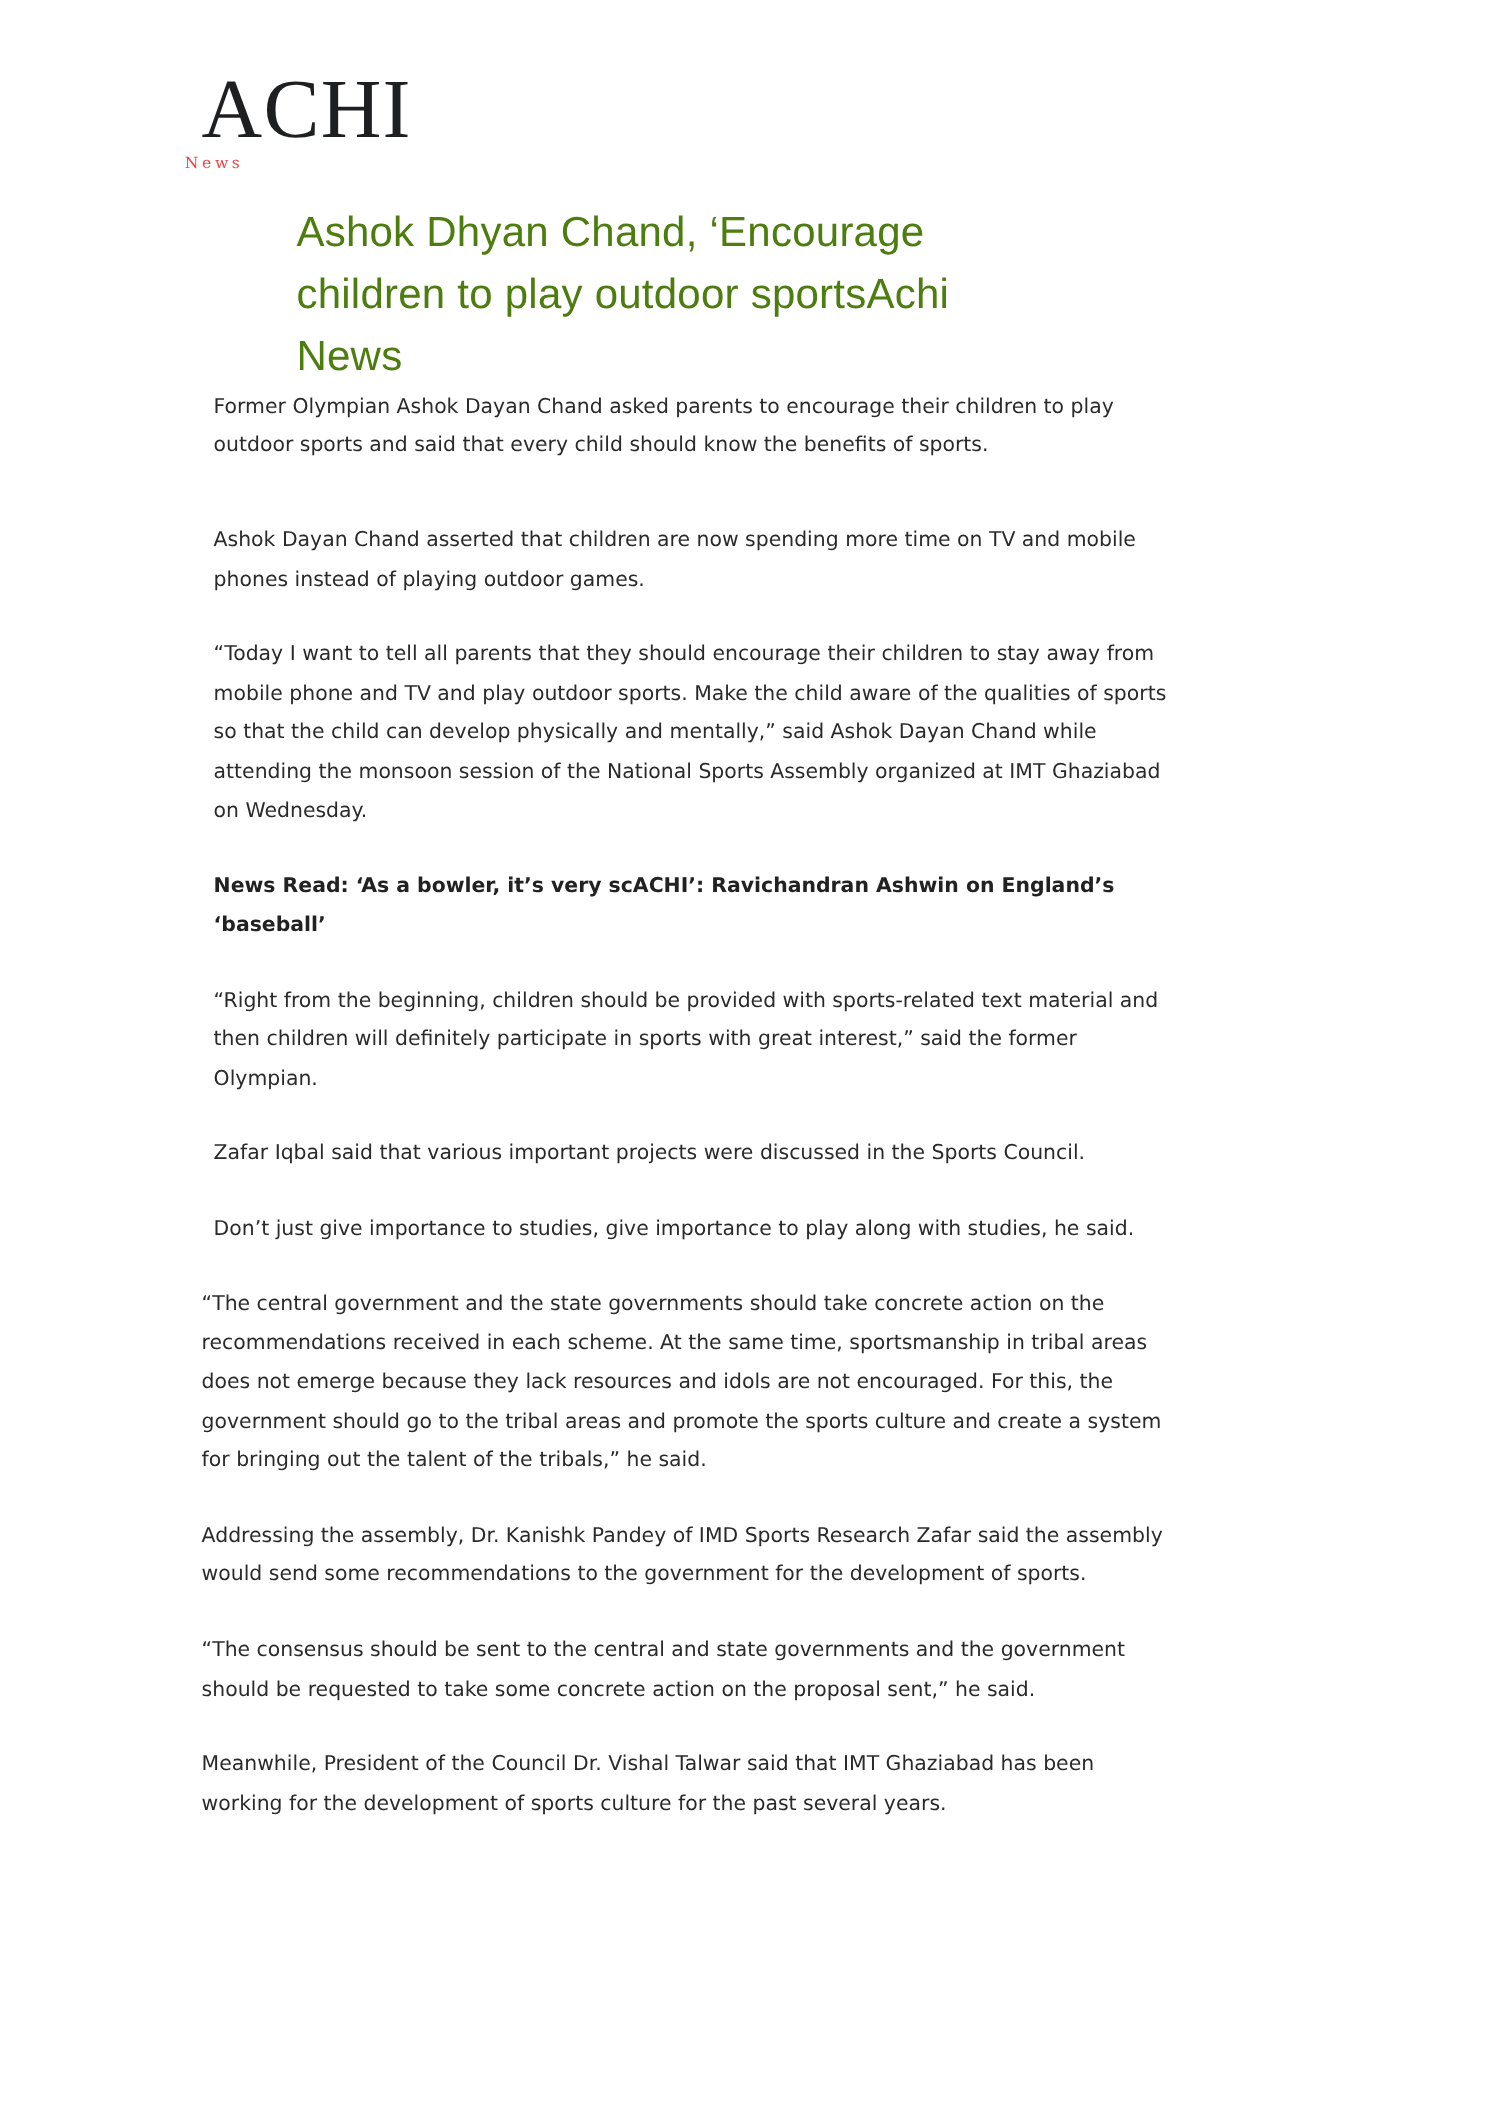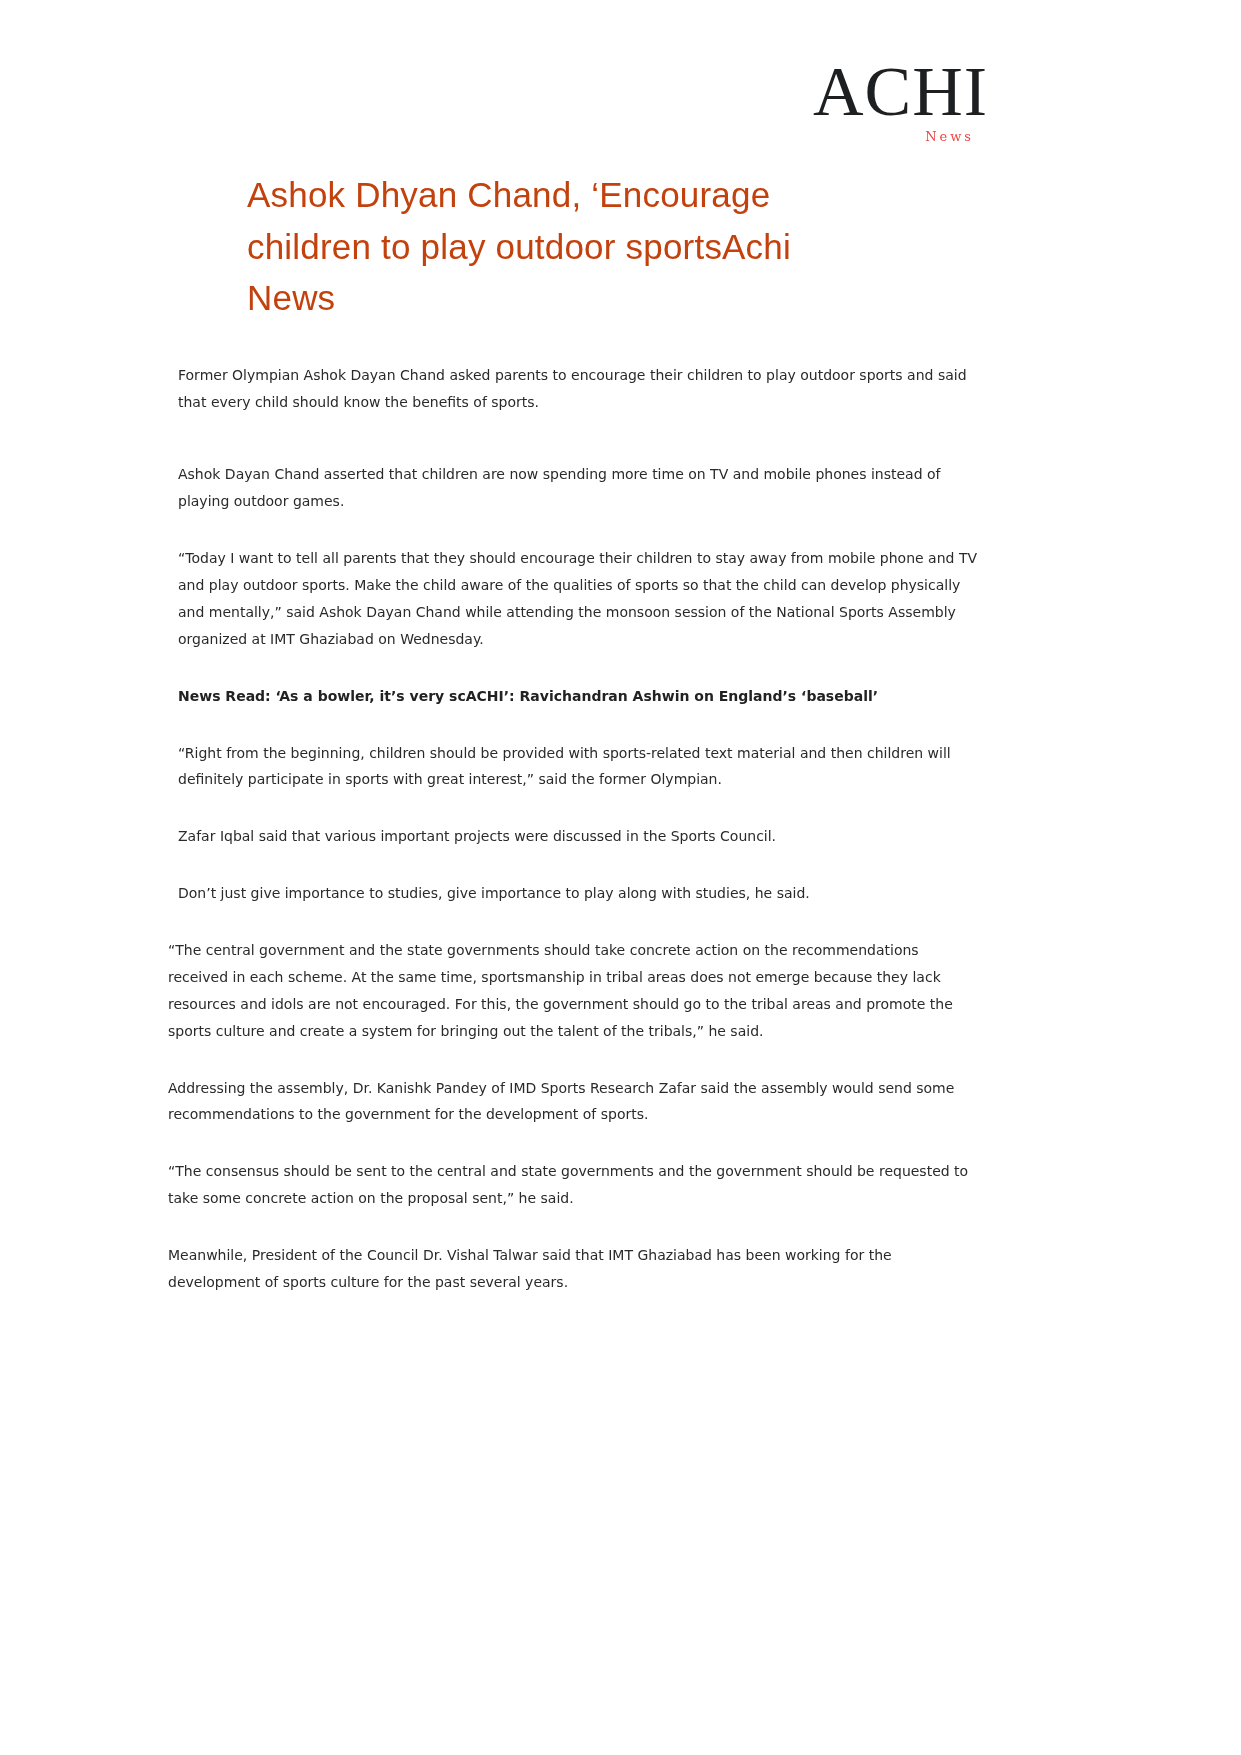--- a/index.html
+++ b/index.html
@@ -18,21 +18,21 @@
     position: relative;
     width: 1241px;
     min-height: 1755px;
     background: #ffffff;
   }
   .content {
     width: 820px;
     margin-left: 168px;
   }
   .masthead {
-    text-align: right;
+    text-align: left;
     padding-top: 60px;
   }
   .logo {
     display: inline-block;
     cursor: pointer;
   }
   .logo-text {
     font-family: "Liberation Serif", "DejaVu Serif", serif;
     font-size: 70px;
     line-height: 0.92;
@@ -50,25 +50,24 @@
     left: -14px;
   }
   .headline {
     margin: 24px 0 0 79px;
     width: 640px;
     font-family: "Liberation Sans", sans-serif;
     font-weight: 400;
     font-size: 35px;
     line-height: 1.47;
     letter-spacing: 0.2px;
-    color: #c2410c;
+    color: #4d7c0f;
   }
   .article {
-    margin-top: 38px;
-    font-size: 14px;
+    font-size: 17px;
     line-height: 1.92;
     color: #2a2a2a;
   }
   .article p {
     margin: 0 0 30px 10px;
     max-width: 805px;
   }
   .article p.flush {
     margin-left: 0;
   }

